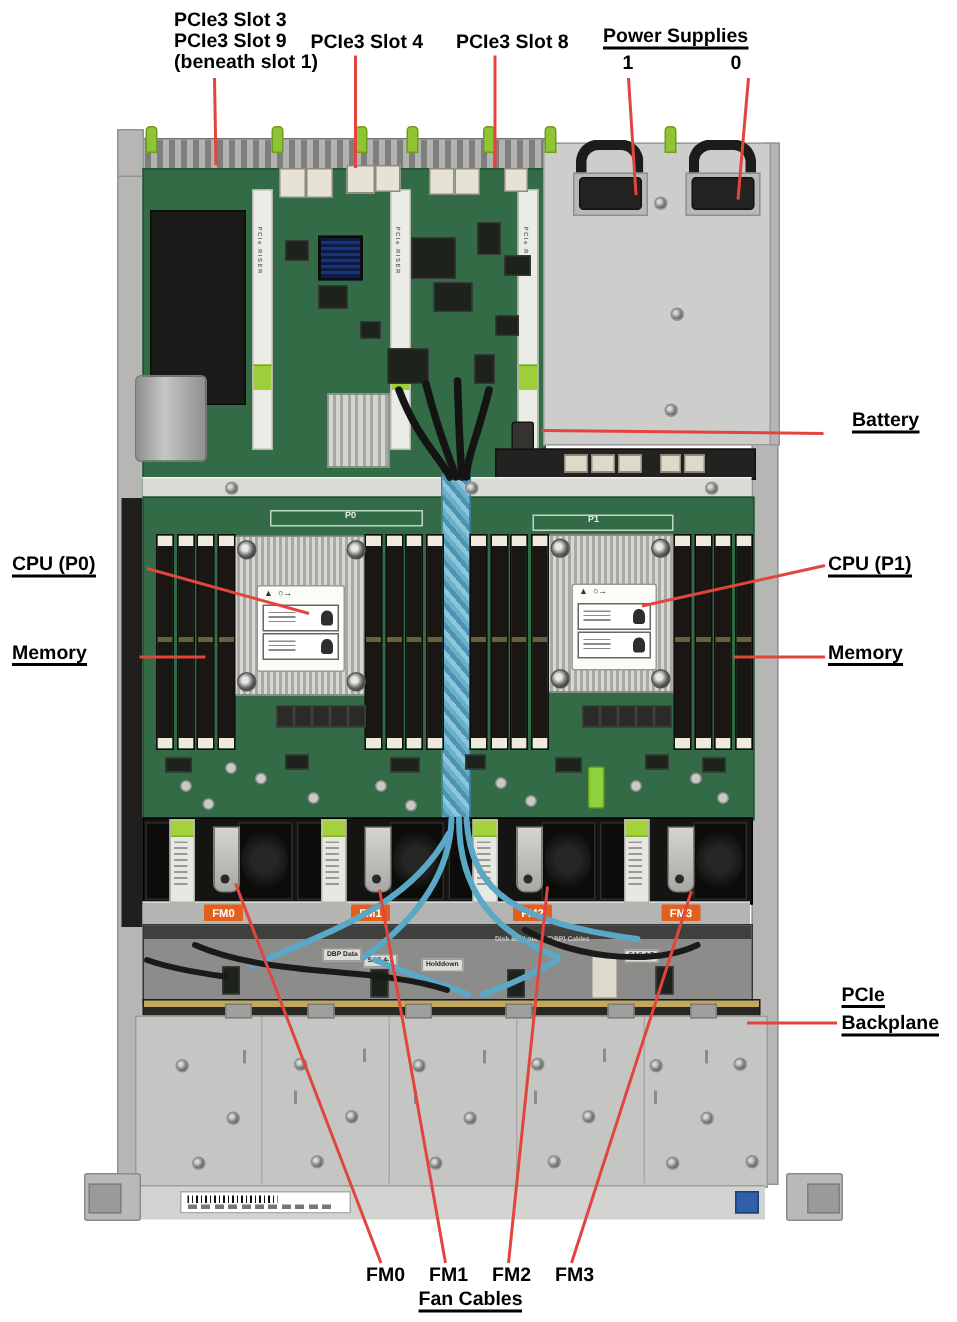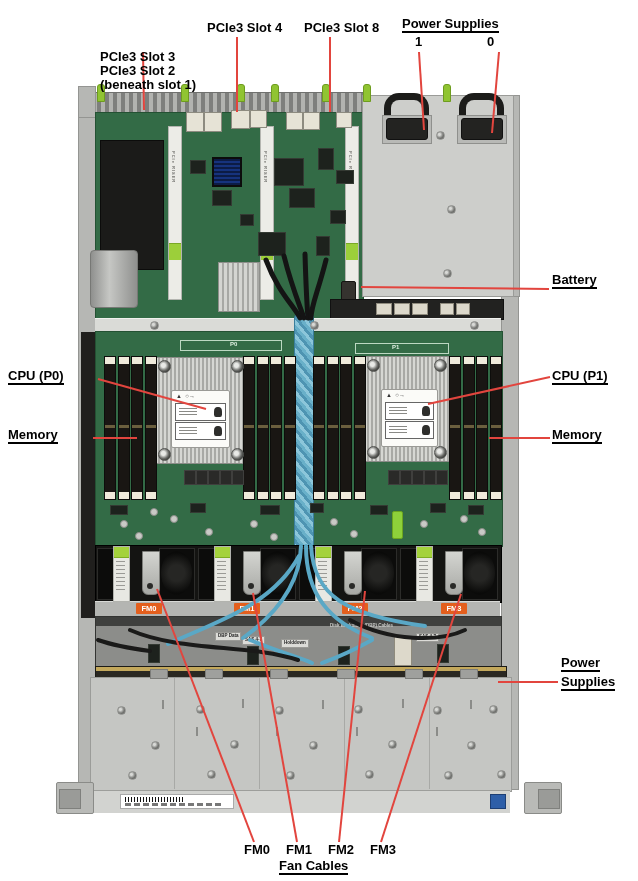--- a/index.html
+++ b/index.html
@@ -408,58 +408,58 @@
       <line x1="428" y1="404" x2="550" y2="377"></line>
       <line x1="489" y1="438" x2="550" y2="438"></line>
       <line x1="498" y1="682" x2="558" y2="682"></line>
       <line x1="157" y1="589" x2="254" y2="842"></line>
       <line x1="253" y1="593" x2="297" y2="842"></line>
       <line x1="365" y1="591" x2="339" y2="842"></line>
       <line x1="461" y1="594" x2="381" y2="842"></line>
     </g>
   </svg>
 
-  <div class="callout" style="left:100px;top:6px;margin-top:44px;">
+  <div class="callout" style="left:116px;top:6px;">
     <span class="blk">PCIe3 Slot 3</span>
-    <span class="blk">PCIe3 Slot 2</span>
+    <span class="blk">PCIe3 Slot 9</span>
     <span class="blk">(beneath slot 1)</span>
   </div>
   <div class="callout" style="left:207px;top:21px;">
     <span>PCIe3 Slot 4</span>
   </div>
   <div class="callout" style="left:304px;top:21px;">
     <span>PCIe3 Slot 8</span>
   </div>
   <div class="callout" style="left:402px;top:17px;">
     <span class="u">Power Supplies</span>
   </div>
   <div class="callout" style="left:415px;top:35px;">
     <span>1</span>
   </div>
   <div class="callout" style="left:487px;top:35px;">
     <span>0</span>
   </div>
-  <div class="callout" style="left:552px;top:273px;text-decoration:underline;">
+  <div class="callout" style="left:568px;top:273px;text-decoration:underline;">
     <span class="u">Battery</span>
   </div>
   <div class="callout" style="left:8px;top:369px;">
     <span class="u">CPU (P0)</span>
   </div>
   <div class="callout" style="left:8px;top:428px;">
     <span class="u">Memory</span>
   </div>
   <div class="callout" style="left:552px;top:369px;">
     <span class="u">CPU (P1)</span>
   </div>
   <div class="callout" style="left:552px;top:428px;">
     <span class="u">Memory</span>
   </div>
   <div class="callout" style="left:561px;top:656px;">
-    <span class="u blk" style="display:table;">Power</span>
-    <span class="u blk" style="display:table;margin-top:3px;">Supplies</span>
+    <span class="u blk" style="display:table;">PCIe</span>
+    <span class="u blk" style="display:table;margin-top:3px;">Backplane</span>
   </div>
   <div class="callout" style="left:244px;top:843px;">
     <span>FM0</span>
   </div>
   <div class="callout" style="left:286px;top:843px;">
     <span>FM1</span>
   </div>
   <div class="callout" style="left:328px;top:843px;">
     <span>FM2</span>
   </div>

